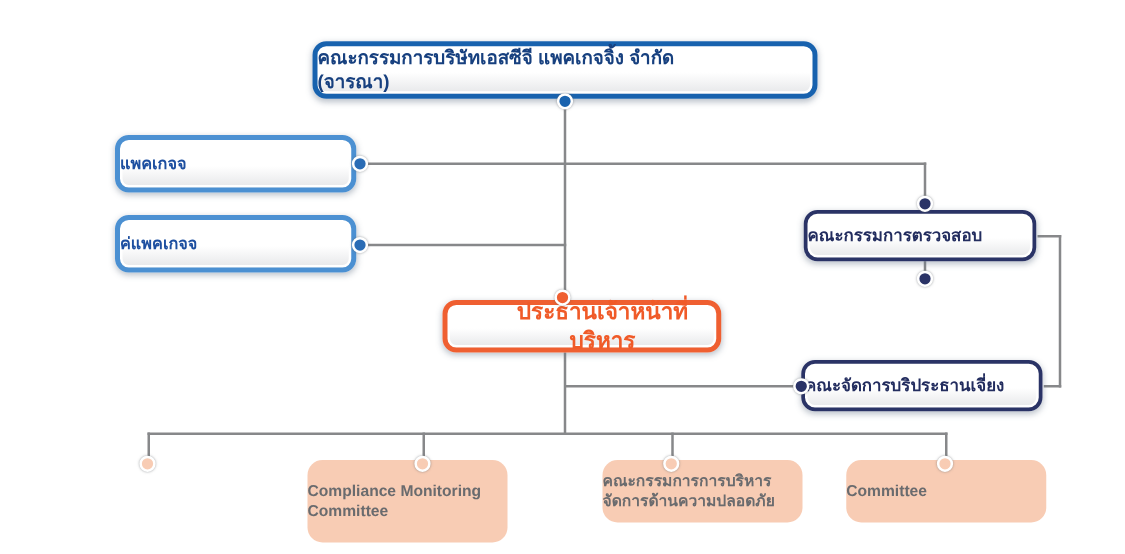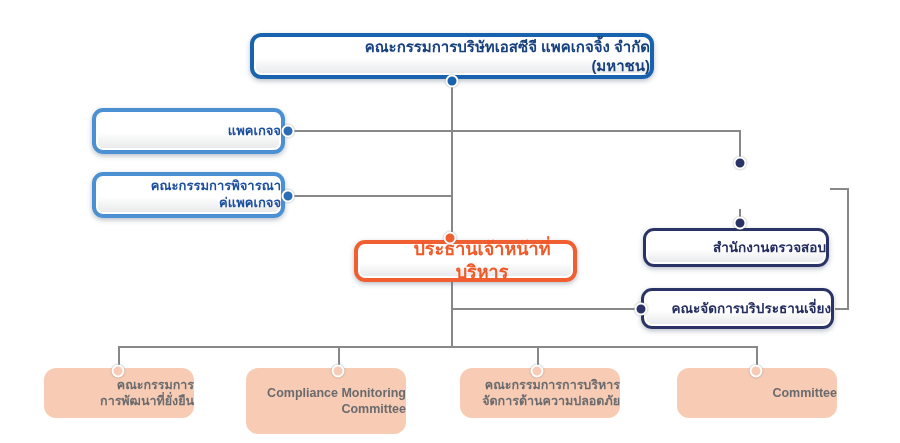--- a/index.html
+++ b/index.html
@@ -9,21 +9,21 @@
   }
   .line{position:absolute;background:#87888a;}
   .line.h{height:2px;}
   .line.v{width:2px;}
   .dot{
     position:absolute;width:9px;height:9px;border-radius:50%;
     border:2px solid #ffffff;box-shadow:0 0 2px rgba(90,95,100,.6);
     transform:translate(-50%,-50%);z-index:5;
   }
   .node{
-    position:absolute;display:flex;flex-direction:column;align-items:flex-end;justify-content:center;
+    position:absolute;display:flex;flex-direction:column;align-items:flex-start;justify-content:center;
     text-align:center;border-radius:11px;line-height:1.3;font-weight:bold;z-index:3;
     background:linear-gradient(180deg,#ffffff 0%,#ffffff 55%,#e6e7e9 100%);
     box-shadow:0 2px 5px rgba(100,115,135,.45), inset 0 0 0 2px #ffffff;
   }
   .node span{display:block;}
   .board{border:4px solid #1862ae;color:#17407f;font-size:15px;}
   .blue{border:4px solid #4b90d2;color:#1d4fa0;font-size:13px;}
   .navy{border:3.5px solid #2a3366;color:#232d5f;font-size:13.5px;}
   .orange{border:4px solid #ef5f31;color:#f05a28;font-size:18px;padding-left:33px;}
   .peach{
@@ -59,56 +59,51 @@
   <div class="dot" style="left:740px;top:163px;background:#2a3366;"></div>
   <div class="dot" style="left:740px;top:223px;background:#2a3366;"></div>
   <div class="dot" style="left:641px;top:309px;background:#2a3366;"></div>
   <div class="dot" style="left:118px;top:371px;background:#f8ccb4;"></div>
   <div class="dot" style="left:338px;top:371px;background:#f8ccb4;"></div>
   <div class="dot" style="left:537px;top:371px;background:#f8ccb4;"></div>
   <div class="dot" style="left:756px;top:371px;background:#f8ccb4;"></div>
 
   <div class="node board" style="left:250px;top:33px;width:396px;height:38px;">
     <span>คณะกรรมการบริษัทเอสซีจี แพคเกจจิ้ง จำกัด</span>
-    <span>(มหาชน)</span>
+    <span>(จารณา)</span>
   </div>
 
   <div class="node blue" style="left:92px;top:108px;width:185px;height:38px;">
     <span>แพคเกจจ</span>
   </div>
 
   <div class="node blue" style="left:92px;top:172px;width:185px;height:38px;">
-    <span>คณะกรรมการพิจารณา</span>
     <span>ค่แพคเกจจ</span>
   </div>
 
   <div class="node orange" style="left:354px;top:240px;width:182px;height:34px;">
     <span>ประธานเจ้าหน้าที่บริหาร</span>
   </div>
 
+  <div class="node navy" style="left:643px;top:168px;width:180px;height:35px;">
+    <span>คณะกรรมการตรวจสอบ</span>
+  </div>
 
-  <div class="node navy" style="left:643px;top:228px;width:180px;height:33px;">
-    <span>สำนักงานตรวจสอบ</span>
-  </div>
 
   <div class="node navy" style="left:641px;top:288px;width:187px;height:35px;">
     <span>คณะจัดการบริประธานเจี่ยง</span>
   </div>
 
-  <div class="node peach" style="left:44px;top:368px;width:150px;height:50px;">
-    <span>คณะกรรมการ</span>
-    <span>การพัฒนาที่ยั่งยืน</span>
-  </div>
 
   <div class="node peach" style="left:246px;top:368px;width:160px;height:66px;">
     <span>Compliance Monitoring</span>
     <span>Committee</span>
   </div>
 
-  <div class="node peach" style="left:460px;top:368px;width:160px;height:50px;">
+  <div class="node peach" style="left:482px;top:368px;width:160px;height:50px;">
     <span>คณะกรรมการการบริหาร</span>
     <span>จัดการด้านความปลอดภัย</span>
   </div>
 
   <div class="node peach" style="left:677px;top:368px;width:160px;height:50px;">
     <span>Committee</span>
   </div>
 
 </div>
 

